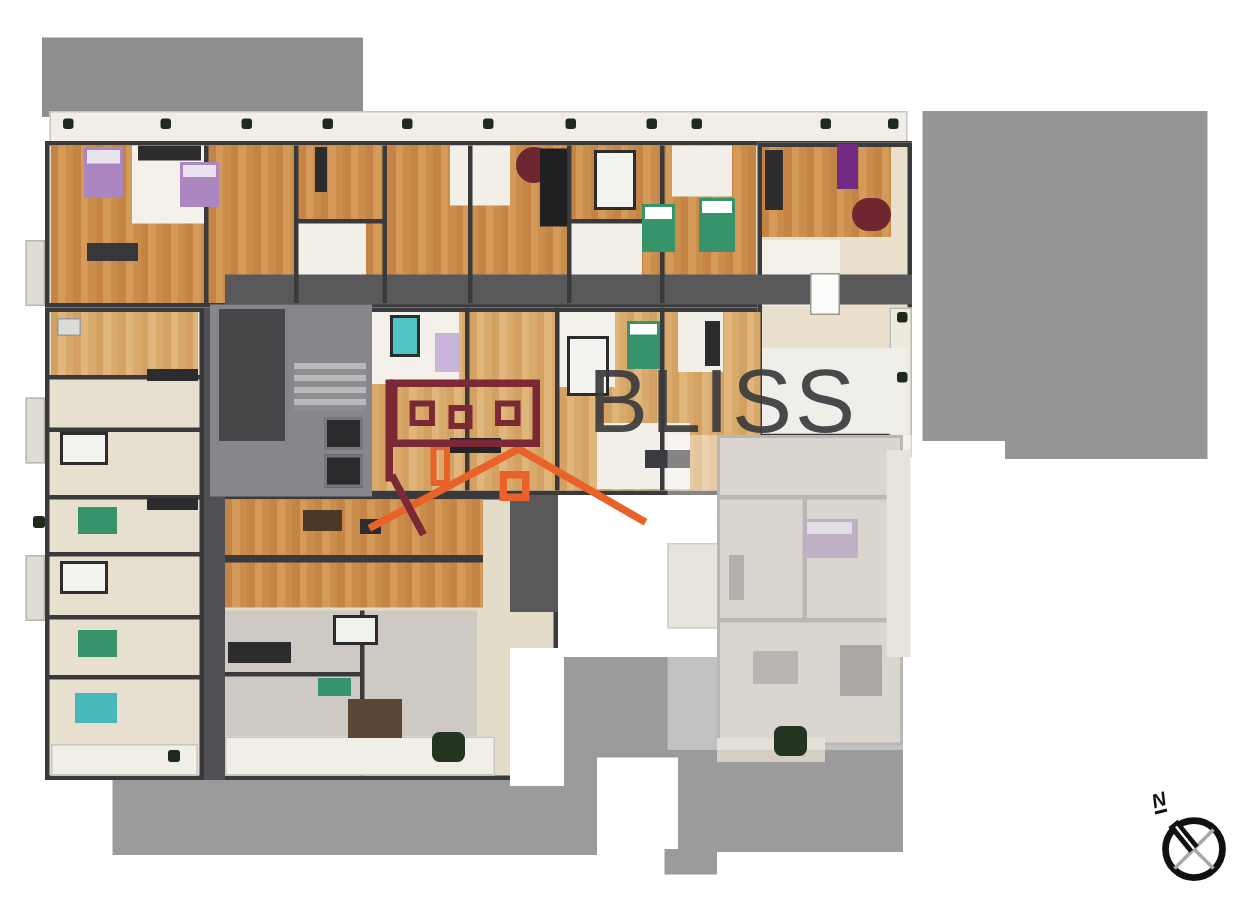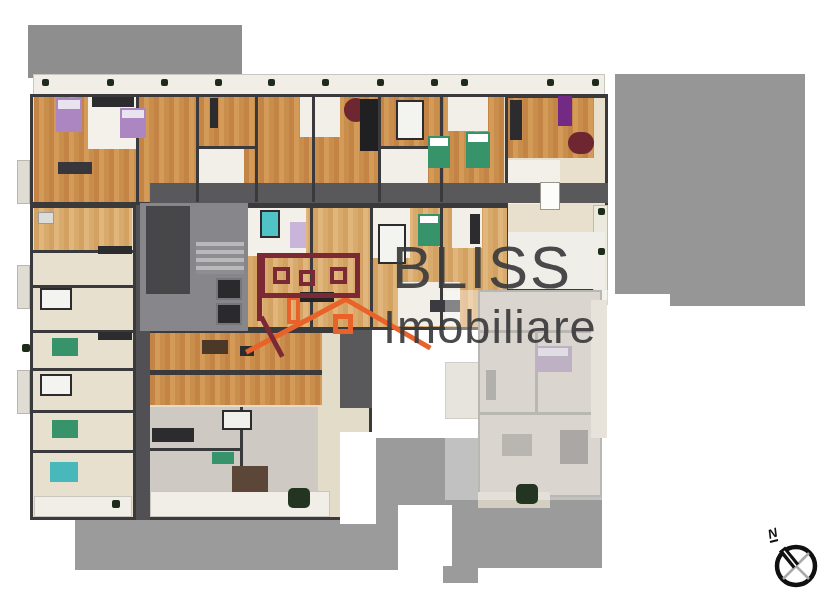--- a/index.html
+++ b/index.html
@@ -163,21 +163,20 @@
       <div class="blk" style="left: 333px; top: 314px; width: 20px; height: 20px; background: transparent; border: 5px solid rgb(232, 98, 42);"></div>
       <div class="blk" style="left: 257px; top: 253px; width: 5px; height: 68px; background: rgb(123, 42, 53);"></div>
       <div class="blk" style="left: 260px; top: 253px; width: 100px; height: 45px; background: transparent; border: 5px solid rgb(123, 42, 53);"></div>
       <div class="blk" style="left: 273px; top: 267px; width: 17px; height: 17px; background: transparent; border: 4px solid rgb(123, 42, 53);"></div>
       <div class="blk" style="left: 299px; top: 270px; width: 16px; height: 16px; background: transparent; border: 4px solid rgb(123, 42, 53);"></div>
       <div class="blk" style="left: 330px; top: 267px; width: 17px; height: 17px; background: transparent; border: 4px solid rgb(123, 42, 53);"></div>
       <div class="blk" style="left: 259px; top: 318px; width: 5px; height: 45px; background: rgb(123, 42, 53); transform: rotate(-28deg);"></div>
     </div>
 
   <div class="wm-text" id="wm-brand">BLISS</div>
-  <div class="wm-text" id="wm-sub">Imobiliare</div>
 
   <svg id="compass" width="70" height="75" viewBox="0 0 70 75">
     <circle cx="40" cy="48" r="19" fill="none" stroke="#111111" stroke-width="4.5"></circle>
     <line x1="27" y1="35" x2="53" y2="61" stroke="#a9a9a9" stroke-width="2.5"></line>
     <line x1="53" y1="35" x2="27" y2="61" stroke="#a9a9a9" stroke-width="2.5"></line>
     <line x1="40" y1="48" x2="26" y2="31" stroke="#111111" stroke-width="8"></line>
     <line x1="40" y1="48" x2="28" y2="33" stroke="#ffffff" stroke-width="1.5"></line>
     <text x="12" y="20" font-size="13" font-style="italic" font-weight="bold" fill="#111111" transform="rotate(-18 16 16)">N</text>
     <line x1="14" y1="24" x2="22" y2="22" stroke="#111111" stroke-width="2"></line>
   </svg>

